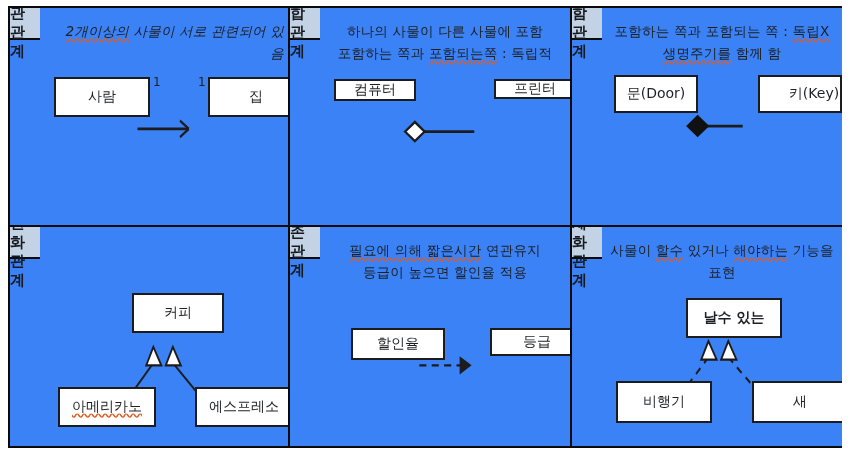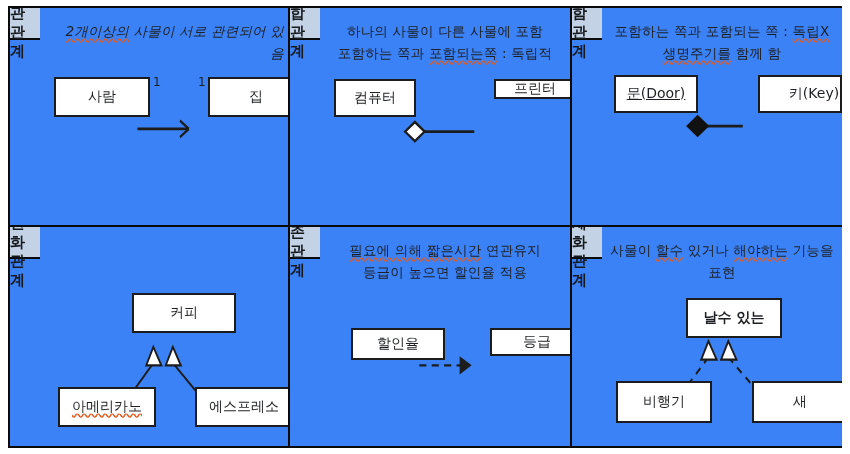--- a/index.html
+++ b/index.html
@@ -155,55 +155,55 @@
       <div class="cell-body">
         <div class="desc">
           <div>하나의 사물이 다른 사물에 포함</div>
           <div>포함하는 쪽과 <span class="sq">포함되는쪽</span> : 독립적</div>
         </div>
         <div class="diagram">
           <svg class="edges" viewBox="0 0 282 158" preserveAspectRatio="none">
             <line x1="108" y1="90" x2="174" y2="90" stroke="#1c1c1c" stroke-width="2"></line>
             <polygon points="96,90 107,83 118,90 107,97" fill="#ffffff" stroke="#1c1c1c" stroke-width="2"></polygon>
           </svg>
-          <div class="node" style="left:14px; top:71px; width:82px; height:38px;">컴퓨터</div>
+          <div class="node" style="left:14px; top:71px; width:82px; height:22px;">컴퓨터</div>
           <div class="node" style="left:174px; top:71px; width:82px; height:20px;">프린터</div>
         </div>
       </div>
     </div>
 
     <div class="cell col3 row1">
       <div class="cell-header">포함 관계</div>
       <div class="cell-body">
         <div class="desc">
           <div>포함하는 쪽과 포함되는 쪽 : <span class="sq">독립X</span></div>
           <div><span class="sq">생명주기를</span> 함께 함</div>
         </div>
         <div class="diagram">
           <svg class="edges" viewBox="0 0 266 158" preserveAspectRatio="none">
             <line x1="106" y1="86" x2="156" y2="86" stroke="#1c1c1c" stroke-width="2"></line>
             <polygon points="95,86 106,79 117,86 106,93" fill="#111111" stroke="#111111" stroke-width="2"></polygon>
           </svg>
-          <div class="node" style="left:12px; top:67px; width:84px; height:38px;text-decoration:underline;">문(Door)</div>
+          <div class="node" style="left:12px; top:67px; width:84px; height:38px;">문(Door)</div>
           <div class="node" style="left:156px; top:67px; width:84px; height:38px;padding-left:28px;">키(Key)</div>
         </div>
       </div>
     </div>
 
     <div class="cell col1 row2">
       <div class="cell-header">일반화 관계</div>
       <div class="cell-body">
         <div class="diagram">
           <svg class="edges" viewBox="0 0 280 190" preserveAspectRatio="none">
             <line x1="128" y1="118" x2="88" y2="161" stroke="#1c1c1c" stroke-width="2"></line>
             <line x1="150" y1="118" x2="196" y2="161" stroke="#1c1c1c" stroke-width="2"></line>
             <polygon points="128,104 120,120 137,120" fill="#ffffff" stroke="#1c1c1c" stroke-width="2"></polygon>
             <polygon points="150,104 142,120 159,120" fill="#ffffff" stroke="#1c1c1c" stroke-width="2"></polygon>
           </svg>
-          <div class="node" style="left:92px; top:66px; width:104px; height:40px;">커피</div>
+          <div class="node" style="left:92px; top:66px; width:92px; height:40px;">커피</div>
           <div class="node sqlabel" style="left:18px; top:160px; width:98px; height:40px;">아메리카노</div>
           <div class="node" style="left:155px; top:160px; width:98px; height:40px;">에스프레소</div>
         </div>
       </div>
     </div>
 
     <div class="cell col2 row2">
       <div class="cell-header">의존 관계</div>
       <div class="cell-body">
         <div class="desc">

